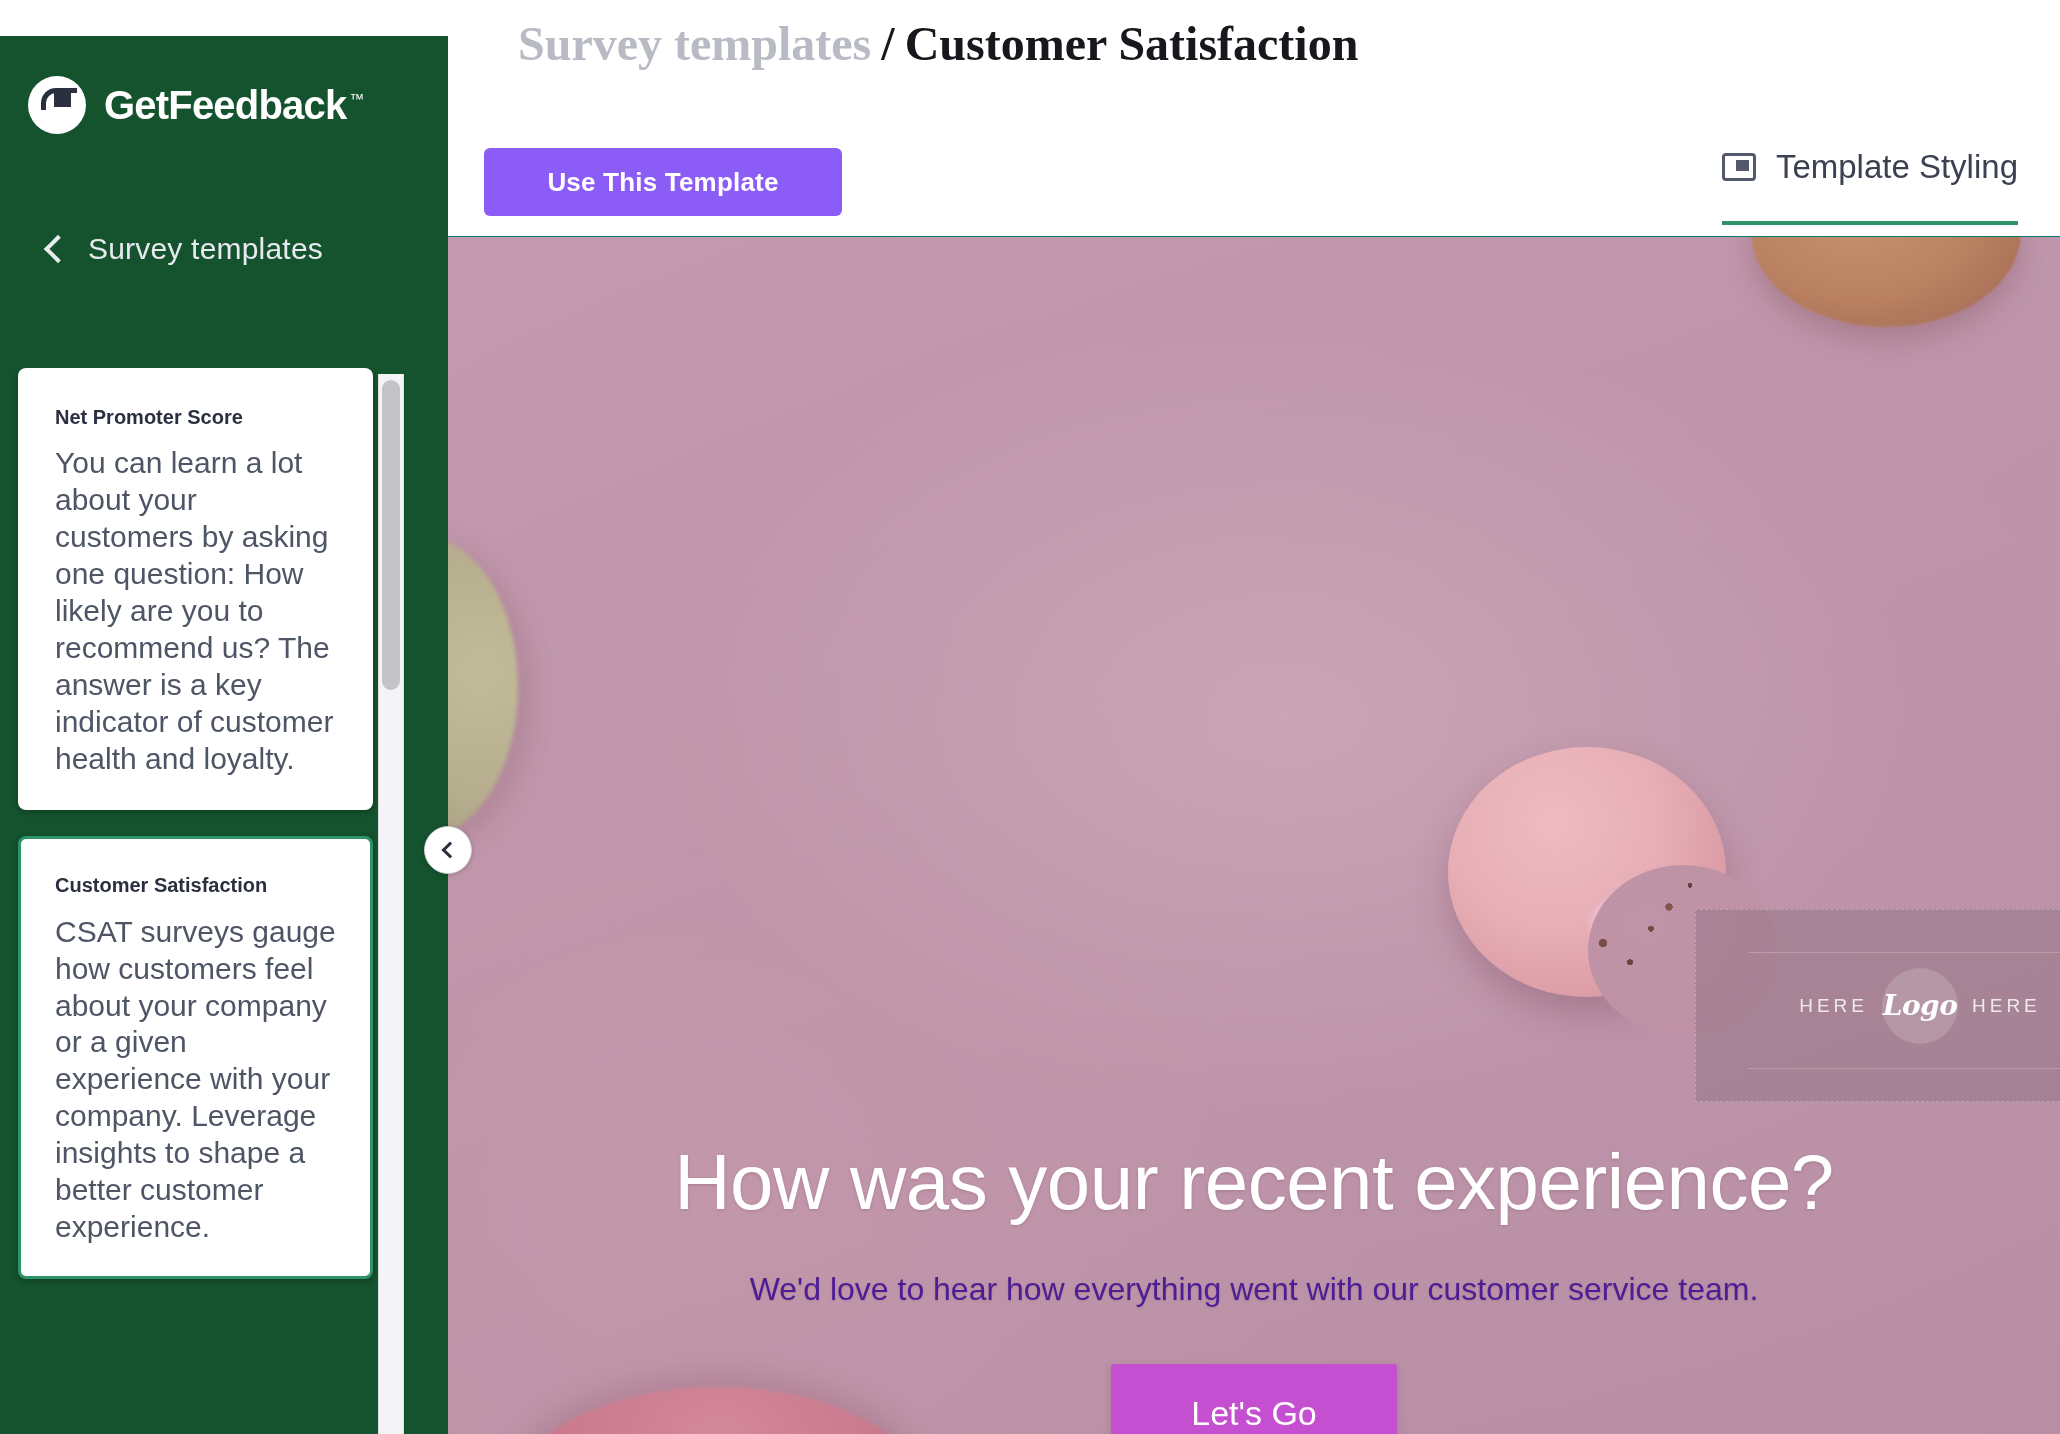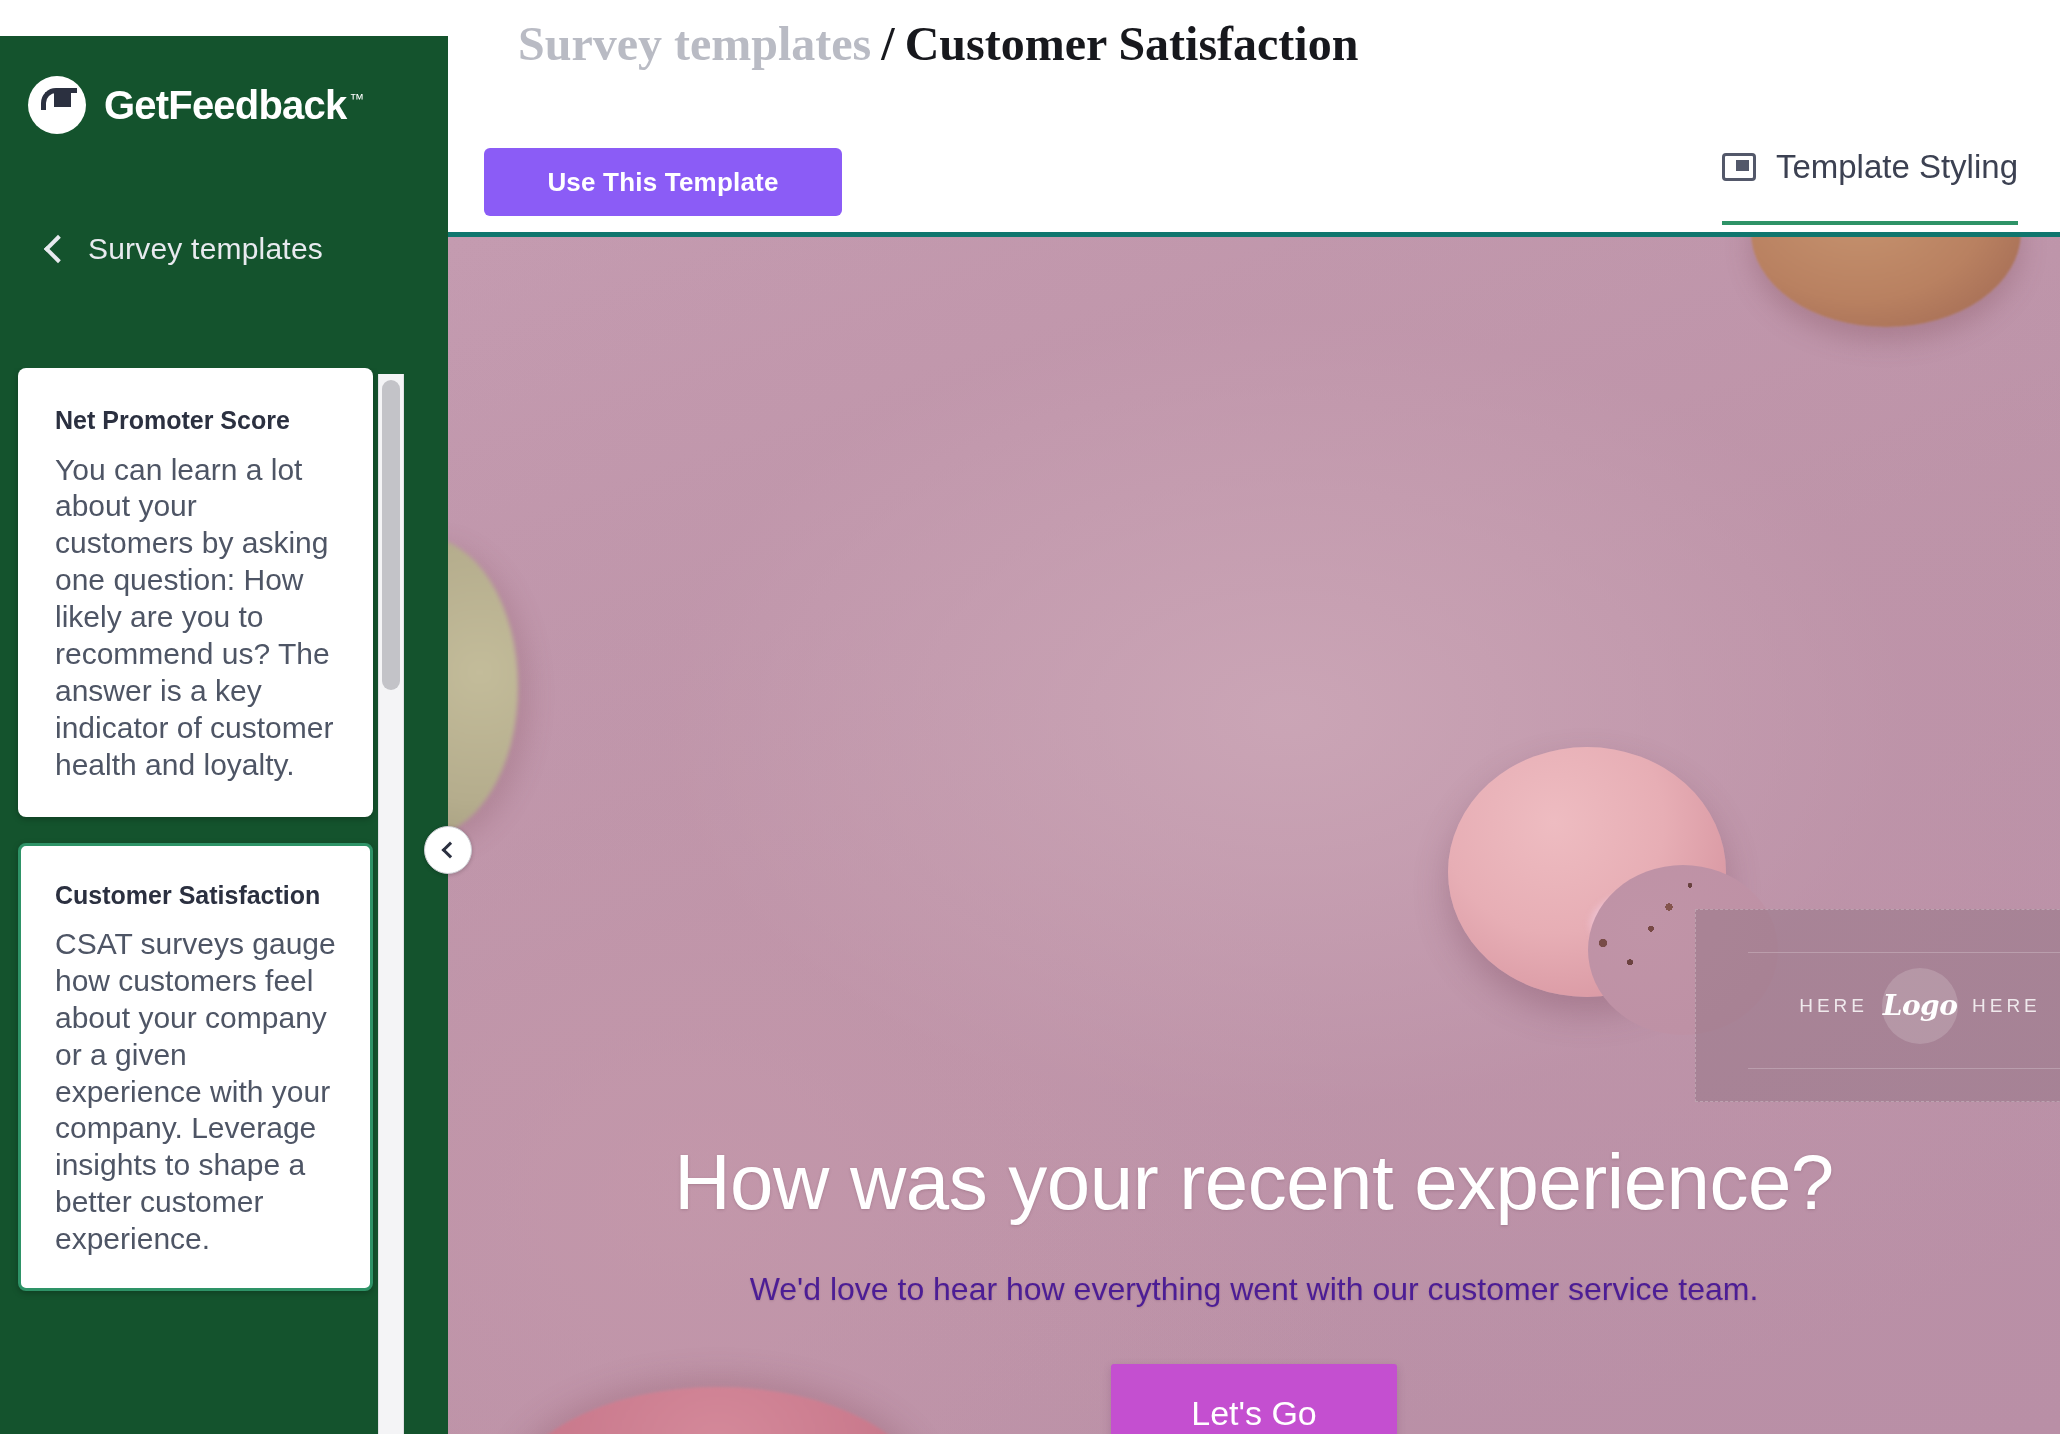--- a/index.html
+++ b/index.html
@@ -99,21 +99,21 @@
     background: #ffffff;
     border-radius: 8px;
     padding: 34px 32px 30px 34px;
     margin-bottom: 26px;
     border: 3px solid transparent;
     box-shadow: 0 2px 6px rgba(0,0,0,0.25);
     cursor: pointer;
   }
   .tcard.selected { border-color: #2e9367; }
   .tcard-title {
-    font-size: 25px;
+    font-size: 20px;
     font-weight: bold;
     color: #2b3040;
     line-height: 1.22;
     margin-bottom: 16px;
   }
   .tcard-desc {
     font-size: 30px;
     color: #4e5565;
     line-height: 1.23;
   }
@@ -162,21 +162,21 @@
     position: relative;
     flex: 1 1 auto;
     height: 1434px;
     background: #ffffff;
     overflow: hidden;
   }
   .topbar {
     position: relative;
     height: 237px;
     background: #ffffff;
-    border-bottom: 5px solid #0f766e;
+    border-bottom: 1px solid #0f766e;
   }
   .breadcrumb {
     position: absolute;
     left: 70px; top: 16px;
     font-family: "Liberation Serif", serif;
     font-size: 48px;
     font-weight: bold;
     white-space: nowrap;
   }
   .bc-parent { color: #b9bbc4; cursor: pointer; }

